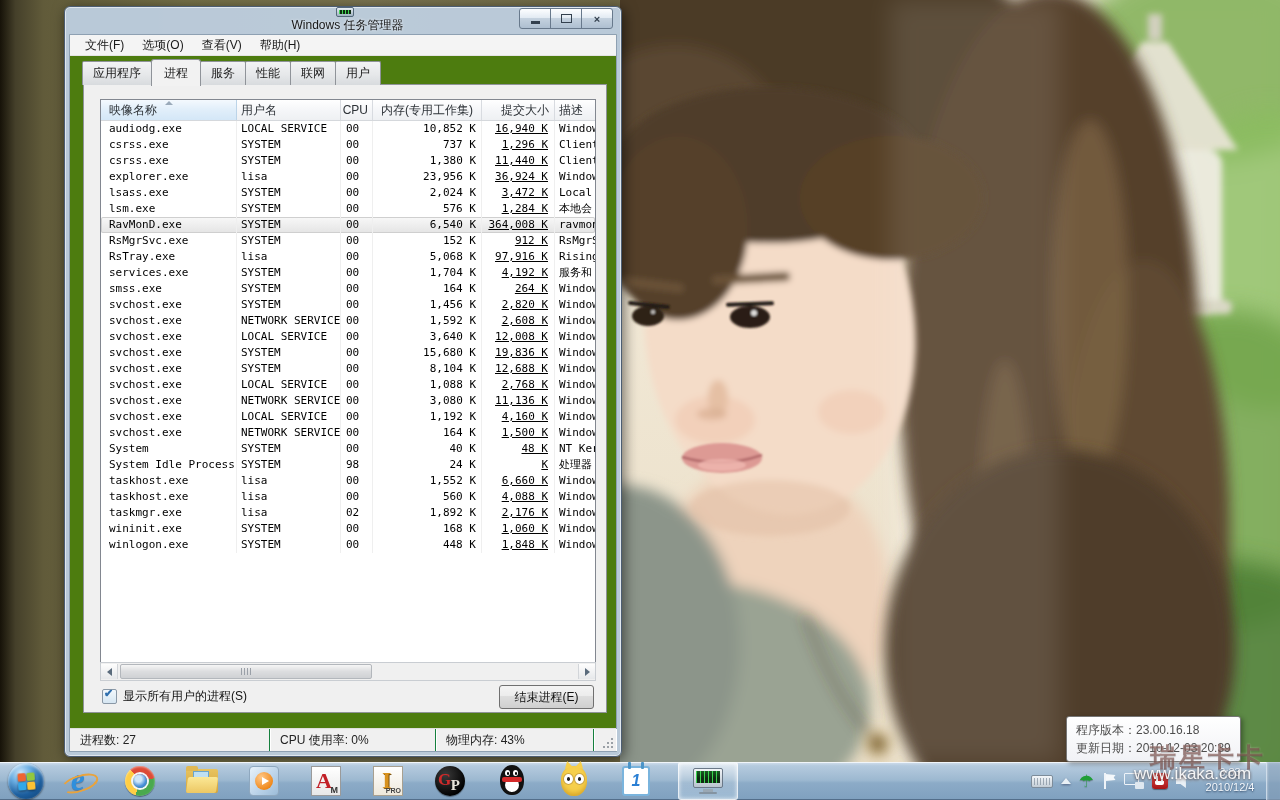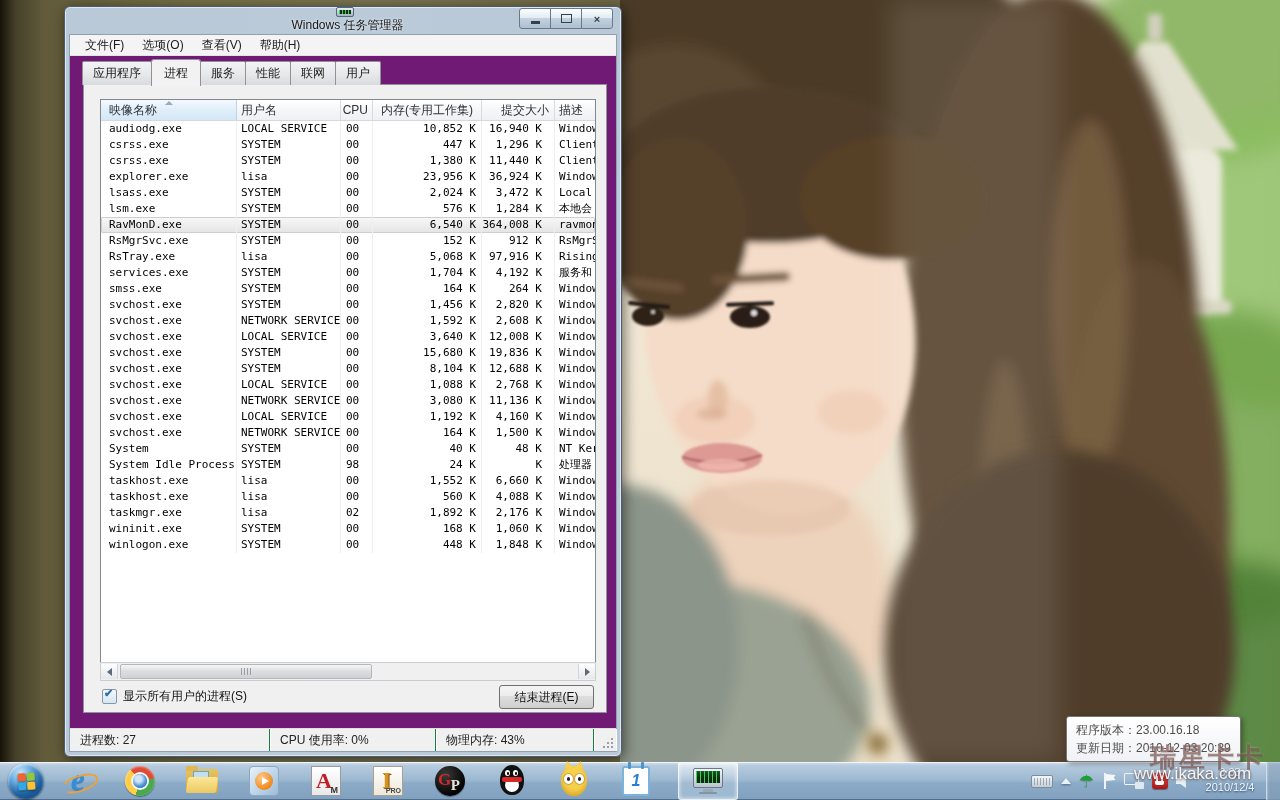--- a/index.html
+++ b/index.html
@@ -20,21 +20,21 @@
     repeating-linear-gradient(90deg,rgba(70,230,90,.9) 0 1px,transparent 1px 3px),#0d2d12;}
   .title-text{font-size:12px;color:#151515;text-shadow:0 0 3px rgba(255,255,255,.9);}
   .win-buttons{position:absolute;right:8px;top:1px;display:flex;}
   .wbtn{width:30px;height:19px;border:1px solid #68798c;margin-left:-1px;
     background:linear-gradient(#fdfeff,#e3ebf3 45%,#c6d3e0 46%,#aebfd0);
     display:flex;align-items:center;justify-content:center;font-size:11px;color:#33404e;font-weight:bold;}
   .wbtn.first{border-radius:3px 0 0 3px;} .wbtn.last{border-radius:0 3px 3px 0;}
   .wbtn .mini{width:9px;height:3px;background:#33404e;margin-top:8px;}
   .wbtn .maxi{width:9px;height:7px;border:1.5px solid #33404e;}
   
-  .win-client{position:absolute;left:4px;right:4px;top:27px;bottom:4px;background:#701a75;
+  .win-client{position:absolute;left:4px;right:4px;top:27px;bottom:4px;background:#4d7c0f;
     border:1px solid #8ea0b2;border-radius:1px;}
   .menubar{position:absolute;left:0;right:0;top:0;height:20px;background:#f4f4f4;
     border-bottom:1px solid #e4e4e4;display:flex;align-items:center;padding-left:6px;}
   .menu-item{font-size:12px;color:#1a1a1a;padding:2px 9px;}
   .tabstrip{position:absolute;left:12px;top:27px;height:23px;display:flex;align-items:flex-end;z-index:3;}
   .tab{font-size:12px;color:#1a1a1a;padding:3px 10px 3px 10px;border:1px solid #8f9399;border-bottom:none;
     background:linear-gradient(#f2f3f4,#e6e8ea 55%,#d8dbde);border-radius:2px 2px 0 0;margin-right:-1px;}
   .tab.active{background:#f2f2f2;padding:5px 12px 4px 12px;position:relative;top:1px;z-index:4;border-radius:3px 3px 0 0;}
   .tabpage{position:absolute;left:13px;right:9px;top:49px;bottom:38px;background:#f0f0f0;
     border:1px solid #8f9399;z-index:2;}
@@ -48,21 +48,21 @@
     border-left:4px solid transparent;border-right:4px solid transparent;border-bottom:4px solid #9aaaba;}
   .h0{width:136px;padding-left:8px;} .h1{width:104px;padding-left:4px;}
   .h2{width:32px;justify-content:flex-end;padding-right:4px;}
   .h3{width:109px;justify-content:center;} .h4{width:73px;justify-content:flex-end;padding-right:5px;}
   .h5{flex:1;padding-left:4px;border-right:none;}
   .prows{position:absolute;left:0;right:0;top:21px;bottom:0;overflow:hidden;}
   .prow{display:flex;height:16px;line-height:16px;font-family:"DejaVu Sans Mono",monospace;font-size:11px;color:#000;}
   .prow.selected{background:linear-gradient(#f8f8f8,#e4e4e4);box-shadow:inset 0 0 0 1px #cfcfcf;border-radius:2px;}
   .pcell{box-sizing:border-box;white-space:nowrap;overflow:hidden;border-right:1px solid #efefef;}
   .c0{width:136px;padding-left:8px;} .c1{width:104px;padding-left:4px;} .c2{width:32px;padding-left:5px;}
-  .c3{width:109px;text-align:right;padding-right:5px;} .c4{width:73px;text-align:right;padding-right:12px;}
+  .c3{width:109px;text-align:right;padding-right:5px;} .c4{width:73px;text-align:right;padding-right:6px;text-decoration:underline;}
   .c5{flex:1;padding-left:4px;border-right:none;}
   
   .hscroll{position:absolute;left:16px;right:10px;bottom:31px;height:17px;background:#f0f0f0;
     border:1px solid #c9cdd2;display:flex;align-items:center;}
   .sb-btn{width:16px;height:15px;background:linear-gradient(#fdfdfd,#e6e8ea);border-right:1px solid #d2d5d9;
     display:flex;align-items:center;justify-content:center;}
   .sb-btn.right{border-right:none;border-left:1px solid #d2d5d9;margin-left:auto;}
   .sb-arrow-l{width:0;height:0;border-top:4px solid transparent;border-bottom:4px solid transparent;border-right:5px solid #5a6b7c;}
   .sb-arrow-r{width:0;height:0;border-top:4px solid transparent;border-bottom:4px solid transparent;border-left:5px solid #5a6b7c;}
   .sb-thumb{width:250px;height:13px;margin-left:2px;border:1px solid #b3b7bc;border-radius:2px;
@@ -341,21 +341,21 @@
                 <div class="pcell c1">LOCAL SERVICE</div>
                 <div class="pcell c2">00</div>
                 <div class="pcell c3">10,852 K</div>
                 <div class="pcell c4">16,940 K</div>
                 <div class="pcell c5">Window</div>
               </div>
               <div class="prow">
                 <div class="pcell c0">csrss.exe</div>
                 <div class="pcell c1">SYSTEM</div>
                 <div class="pcell c2">00</div>
-                <div class="pcell c3">447 K</div>
+                <div class="pcell c3">737 K</div>
                 <div class="pcell c4">1,296 K</div>
                 <div class="pcell c5">Client</div>
               </div>
               <div class="prow">
                 <div class="pcell c0">csrss.exe</div>
                 <div class="pcell c1">SYSTEM</div>
                 <div class="pcell c2">00</div>
                 <div class="pcell c3">1,380 K</div>
                 <div class="pcell c4">11,440 K</div>
                 <div class="pcell c5">Client</div>

